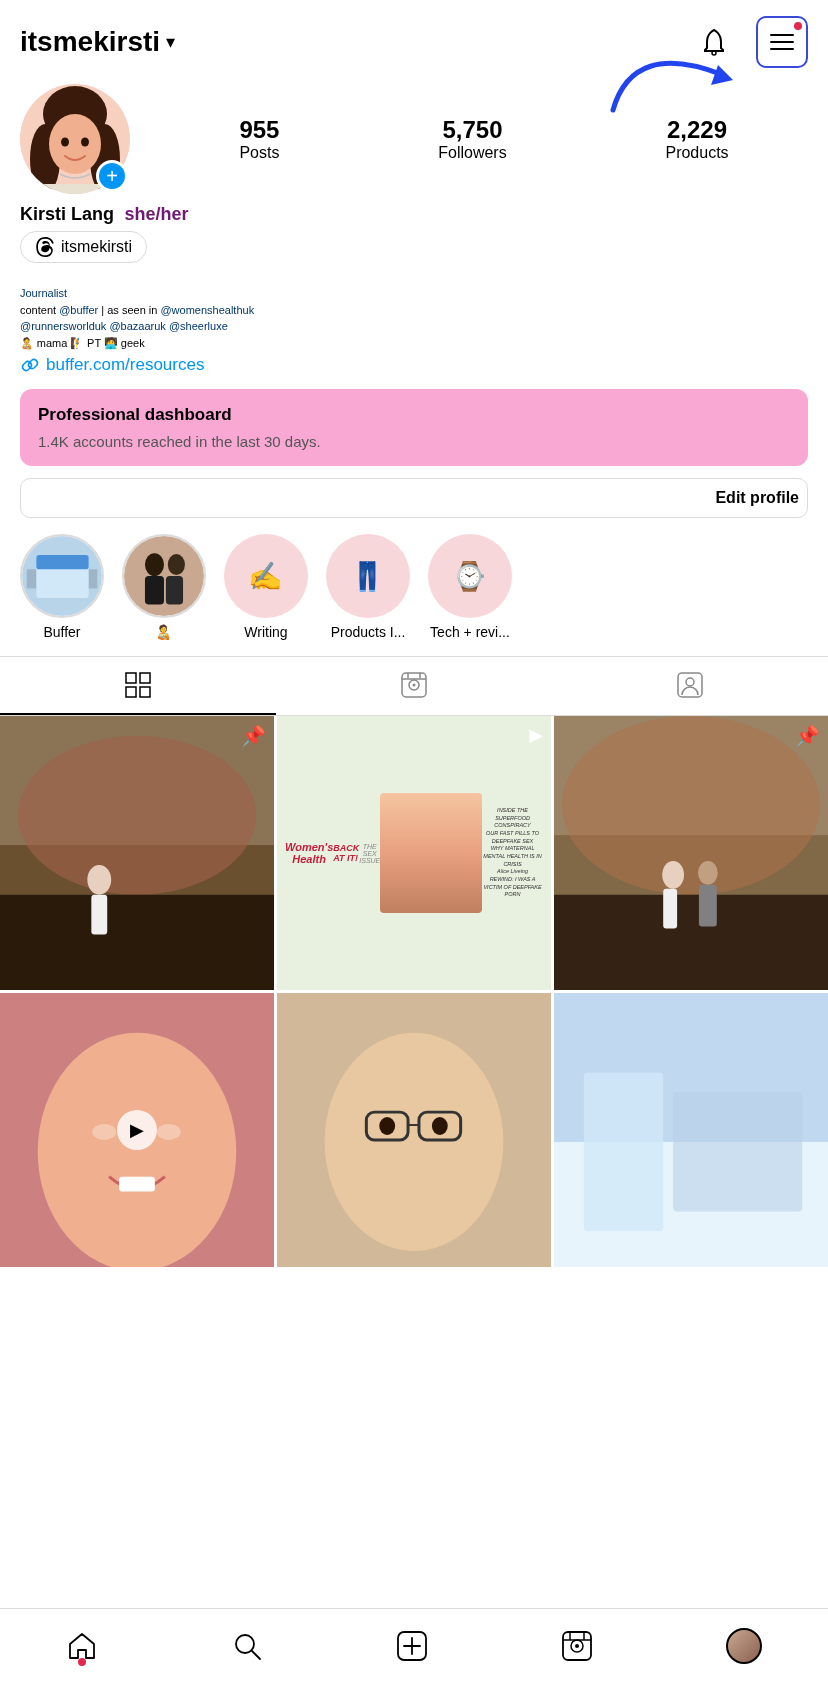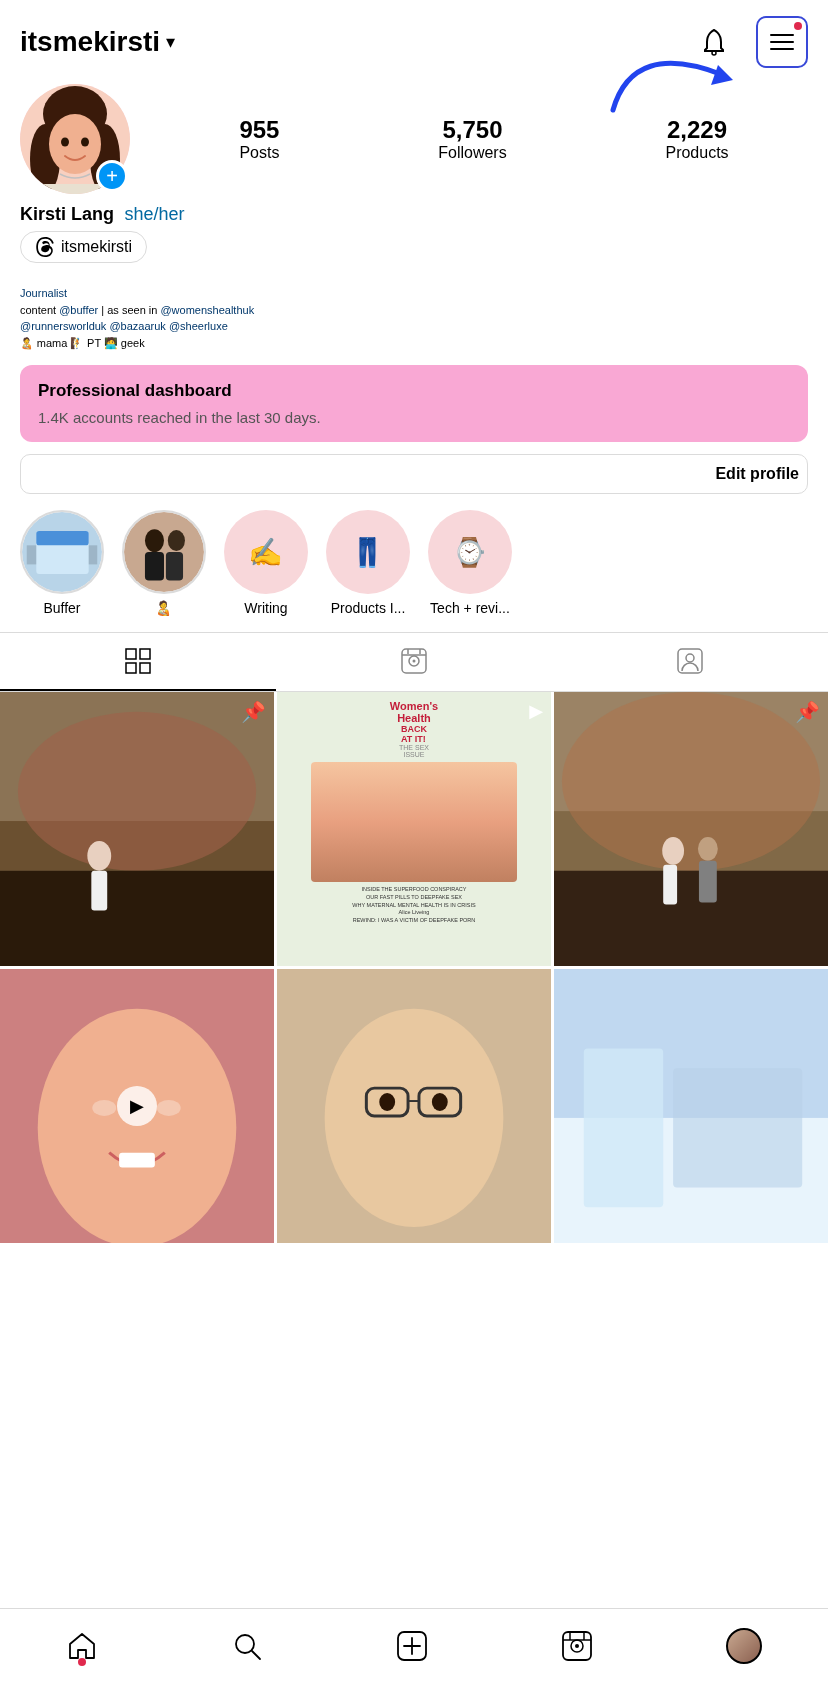--- a/index.html
+++ b/index.html
@@ -143,22 +143,22 @@
     .bio-section {
       padding: 10px 20px 0;
     }
     .display-name {
       font-size: 18px;
       font-weight: 700;
       color: #000;
     }
     .pronouns {
       font-size: 18px;
-      font-weight: 400;
-      color: #0369a1;
+      font-weight: 700;
+      color: #701a75;
       margin-left: 6px;
     }
     .threads-badge {
       display: inline-flex;
       align-items: center;
       gap: 6px;
       border: 1.5px solid #dbdbdb;
       border-radius: 20px;
       padding: 5px 14px;
       margin: 6px 0;
@@ -337,24 +337,25 @@
     .img-bg-6 {
       background: linear-gradient(160deg, #b0d4e8 0%, #d0e8f4 50%, #e8f4fc 100%);
     }
 
     
     .magazine-overlay {
       position: absolute;
       top: 0; left: 0; right: 0; bottom: 0;
       background: #e8f0e0;
       display: flex;
-      flex-direction: column;
+      flex-direction: row;
       align-items: center;
       justify-content: flex-start;
       padding: 8px;
+      font-style: italic;
     }
     .mag-header {
       font-size: 11px;
       font-weight: 900;
       color: #c41e3a;
       text-align: center;
       line-height: 1.1;
     }
     .mag-model {
       width: 80%;
@@ -500,20 +501,27 @@
     <span>itsmekirsti</span>
   </div>
 
   <div class="bio-text">
     <a class="bio-link-text">Journalist</a><br>
     <span>content </span><a class="bio-link-text">@buffer</a><span> | as seen in </span><a class="bio-link-text">@womenshealthuk</a><br>
     <a class="bio-link-text">@runnersworlduk</a><span> </span><a class="bio-link-text">@bazaaruk</a><span> </span><a class="bio-link-text">@sheerluxe</a><br>
     <span>🧑‍🍼 mama 🧗 PT 🧑‍💻 geek</span>
   </div>
 
+  <a class="bio-link">
+    <svg width="20" height="20" viewBox="0 0 20 20">
+      <path d="M10.5 6.5l1-1a3.54 3.54 0 015 5l-2 2a3.54 3.54 0 01-5-5" stroke="#0095f6" stroke-width="1.5" fill="none" stroke-linecap="round"></path>
+      <path d="M9.5 13.5l-1 1a3.54 3.54 0 01-5-5l2-2a3.54 3.54 0 015 5" stroke="#0095f6" stroke-width="1.5" fill="none" stroke-linecap="round"></path>
+    </svg>
+    <span>buffer.com/resources</span>
+  </a>
 </div>
 
 <div class="dashboard-card">
   <div class="dashboard-title">Professional dashboard</div>
   <div class="dashboard-subtitle">1.4K accounts reached in the last 30 days.</div>
 </div>
 
 <div class="action-buttons">
   <button class="action-btn">Edit profile</button>
 </div>

